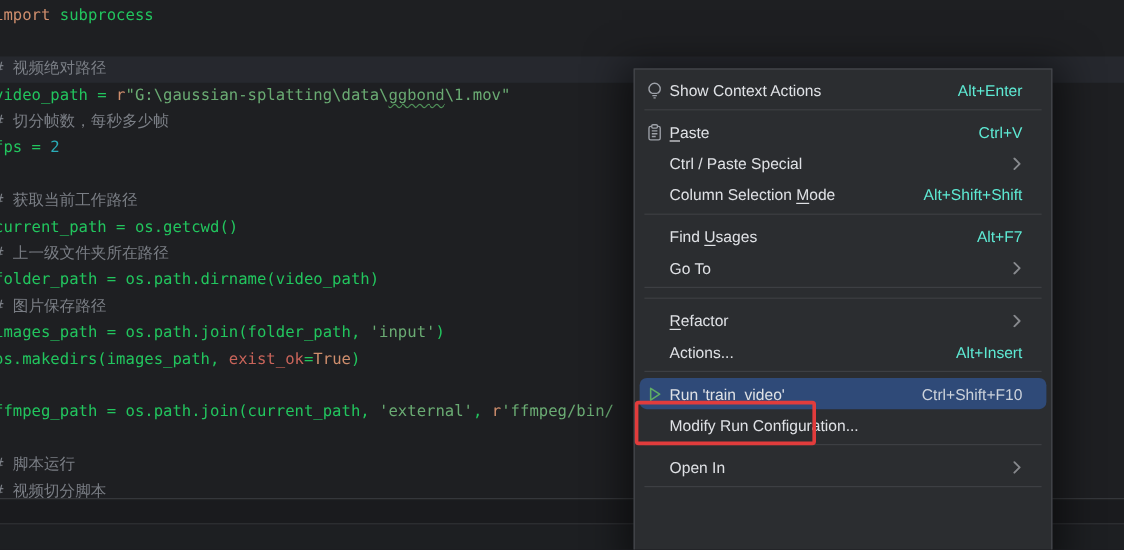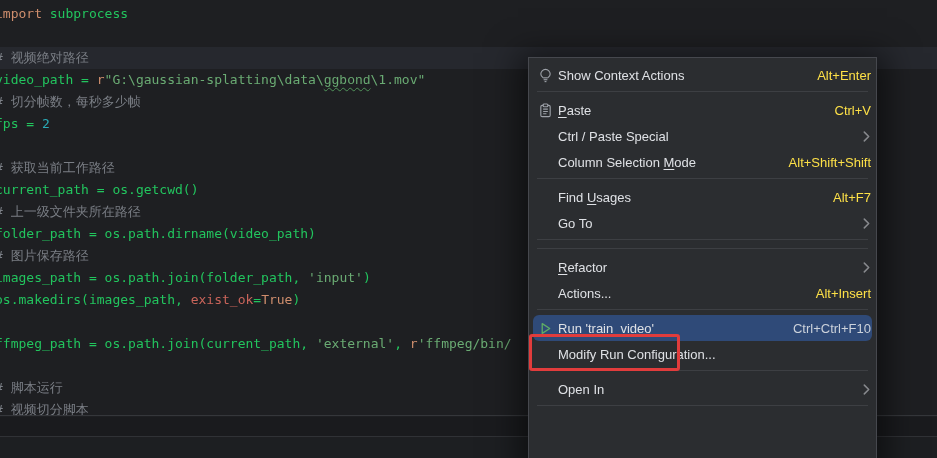--- a/index.html
+++ b/index.html
@@ -60,34 +60,34 @@
     background:#2b2d30;
     border:1px solid #46484e;
     box-shadow:0 6px 30px 10px rgba(0,0,0,.5);
     padding-top:4px;
     font-size:13px;
     color:#dfe1e5;
     z-index:10;
   }
   .menu-item {
     height:26px; display:flex; align-items:center;
-    padding:0 5px 0 8px;
+    padding:0 24px 0 8px;
     position:relative;
   }
   .menu-item.selected::before {
     content:""; position:absolute; left:4px; right:4px; top:0; bottom:0;
     background:#2f4a78; border-radius:6px;
   }
   .menu-item > * { position:relative; }
   .mi-icon { width:16px; height:16px; margin-right:5px; flex:0 0 16px; display:flex; align-items:center; justify-content:center; }
   .mi-noicon { width:21px; flex:0 0 21px; }
   .mi-label { white-space:pre; }
   .mi-label u { text-decoration-thickness:1px; text-underline-offset:2px; }
   .mi-spacer { flex:1; }
-  .mi-shortcut { color:#fde047; margin-left:18px; }
+  .mi-shortcut { color:#5eead4; margin-left:18px; }
   .menu-item.selected .mi-shortcut { color:#ccd2db; }
   .mi-arrow { margin-left:18px; display:flex; align-items:center; }
   .menu-sep { height:9px; position:relative; }
   .menu-sep::after {
     content:""; position:absolute; left:8px; right:8px; top:3px;
     height:1px; background:#3d3f43;
   }
 
   
   .annotation-box {
@@ -187,21 +187,21 @@
     </div>
     <div class="menu-sep"></div>
     <div class="menu-item selected">
       <span class="mi-icon">
         <svg width="15" height="15" viewBox="0 0 16 16" fill="none" stroke="#5fad65" stroke-width="1.4" stroke-linejoin="round">
           <path d="M4.5 2.8 L12.5 8 L4.5 13.2 Z"></path>
         </svg>
       </span>
       <span class="mi-label">R<u>u</u>n 'train_video'</span>
       <span class="mi-spacer"></span>
-      <span class="mi-shortcut">Ctrl+Ctrl+F10</span>
+      <span class="mi-shortcut">Ctrl+Shift+F10</span>
     </div>
     <div class="menu-item">
       <span class="mi-noicon"></span>
       <span class="mi-label">Modify Run Configuration...</span>
       <span class="mi-spacer"></span>
     </div>
     <div class="menu-sep"></div>
     <div class="menu-item">
       <span class="mi-noicon"></span>
       <span class="mi-label">Open In</span>

